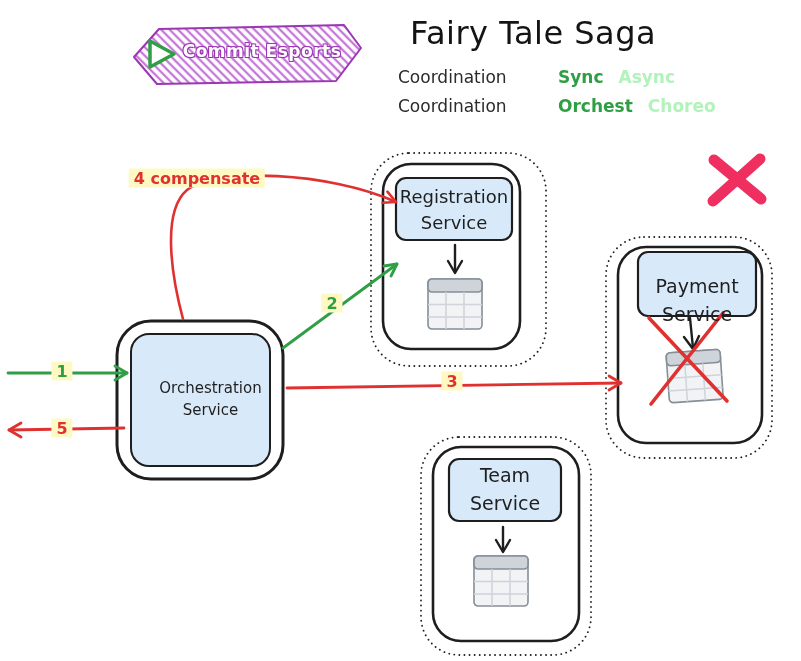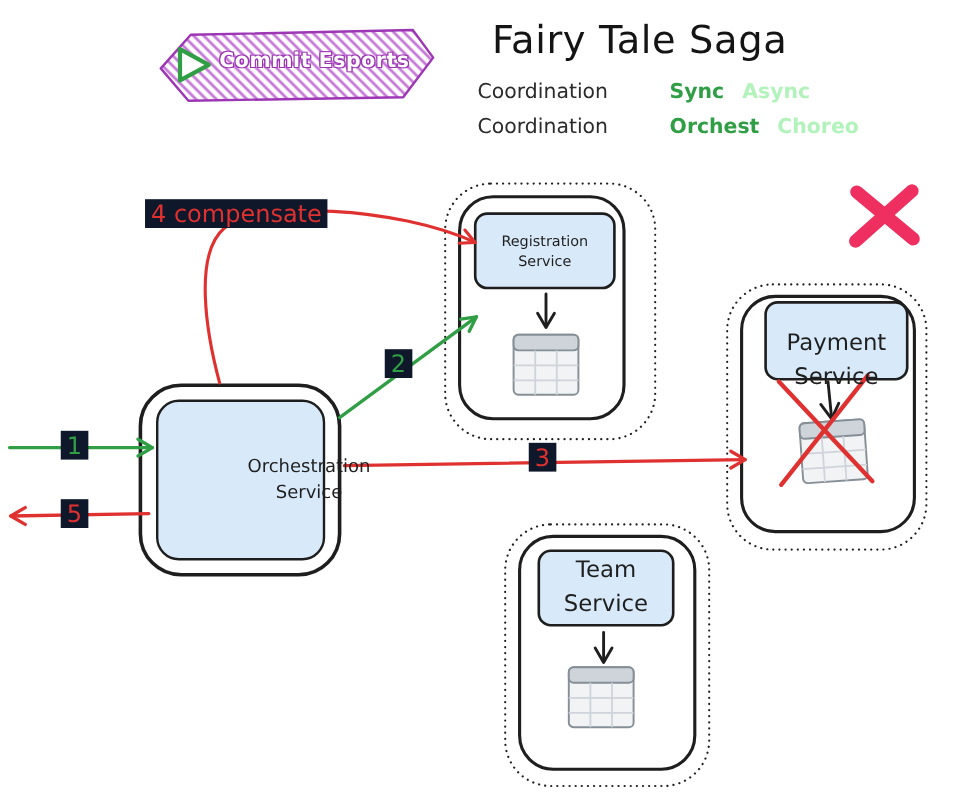--- a/index.html
+++ b/index.html
@@ -16,27 +16,27 @@
 
   .props{position:absolute;left:398px;top:62px;font-size:17px;}
   .prop-row{display:flex;align-items:center;height:29px;}
   .prop-name{width:143px;color:#2b2b2b;}
   .opt{margin-right:15px;font-weight:bold;}
   .opt.on{color:#2f9e44;margin-left:17px;}
   .opt.off{color:#b2f2bb;}
 
   .node-label{position:absolute;display:flex;align-items:center;justify-content:center;
               text-align:center;line-height:1.45;color:#1f1f1f;}
-  #lbl-orch{left:131px;top:334px;width:159px;height:132px;font-size:15px;padding-left:47px;}
-  #lbl-reg {left:396px;top:181px;width:116px;height:58px;font-size:12px;}
+  #lbl-orch{left:131px;top:334px;width:159px;height:132px;font-size:15px;}
+  #lbl-reg {left:396px;top:181px;width:116px;height:58px;font-size:18px;}
   #lbl-pay {left:638px;top:254px;width:118px;height:62px;font-size:19px;margin-top:16px;}
   #lbl-team{left:449px;top:461px;width:112px;height:58px;font-size:19px;}
 
-  .arrow-label{position:absolute;transform:translate(-50%,-50%);background:#0f172a;
-               padding:0 5px;font-size:20px;font-weight:normal;white-space:nowrap;}
+  .arrow-label{position:absolute;transform:translate(-50%,-50%);background:#fef9c3;
+               padding:0 5px;font-size:16px;font-weight:bold;white-space:nowrap;}
   .green{color:#2f9e44;}
   .red{color:#e03131;}
 </style>
 </head>
 <body>
 
 <div class="canvas">
 
   <svg width="801" height="661" viewBox="0 0 801 661">
     <defs>

